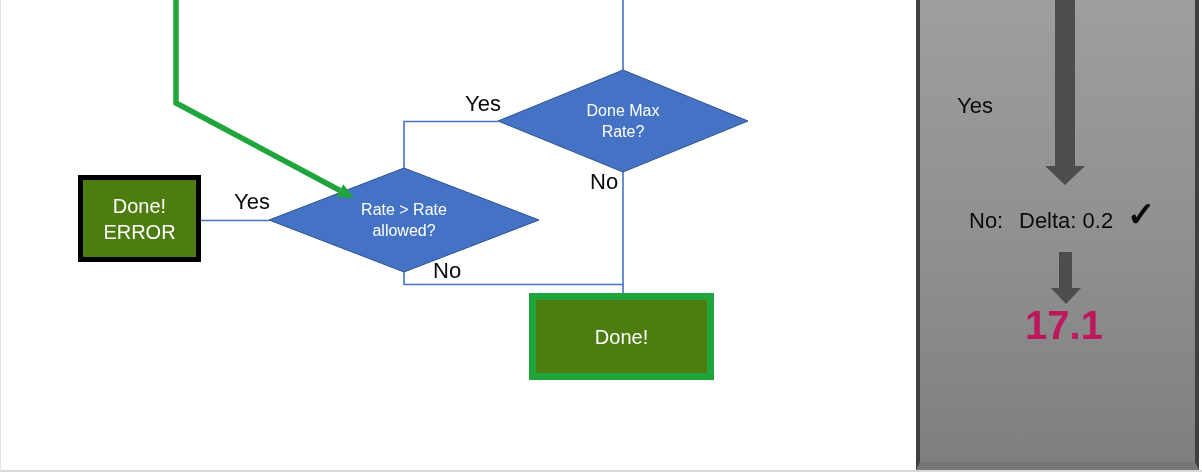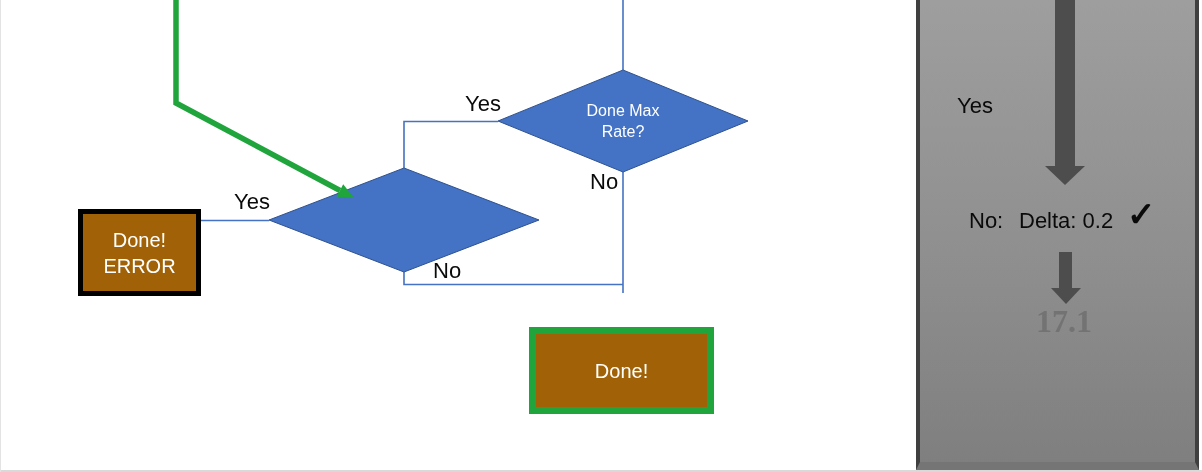--- a/index.html
+++ b/index.html
@@ -26,28 +26,27 @@
   }
   .edge-label{
     position:absolute;
     color:#0a0a0a;
     font-size:22px;line-height:24px;
     z-index:3;
   }
   .box{
     position:absolute;
     box-sizing:border-box;
-    background:#a16207;
+    background:#4d7c0f;
     color:#ffffff;
     display:flex;align-items:center;justify-content:center;
     text-align:center;
     font-size:20px;line-height:26px;
     white-space:pre-line;
     z-index:3;
-    margin-top:34px;
   }
   .box-error{
     left:77px;top:175px;width:123px;height:87px;
     border:5px solid #000000;
   }
   .box-done{
     left:528px;top:293px;width:185px;height:87px;
     border:7px solid #1FA53C;
   }
   .sidebar{
@@ -93,24 +92,23 @@
   .sb-check{
     position:absolute;
     left:1126px;top:194px;
     font-size:34px;font-weight:bold;color:#0a0a0a;
     z-index:4;
   }
   .sb-result{
     position:absolute;
     left:998px;top:303px;width:130px;
     text-align:center;
-    font-size:32px;font-weight:bold;
-    color:#737373;
+    font-size:40px;font-weight:bold;
+    color:#be185d;
     z-index:4;
-    font-family:Liberation Serif, serif;
   }
 </style>
 </head>
 <body>
 
 <div class="canvas">
 
   <svg class="layer" width="1202" height="472" viewBox="0 0 1202 472">
 
     <path d="M622 0 V70" fill="none" stroke="#4472C4" stroke-width="1.6"></path>
@@ -121,20 +119,22 @@
 
     <polygon points="497,121 622,70 747,121 622,172" fill="#4472C4" stroke="#2F528F" stroke-width="1"></polygon>
     <polygon points="268,220 403,168 538,220 403,272" fill="#4472C4" stroke="#2F528F" stroke-width="1"></polygon>
 
     <path d="M175 0 L175 103 L339 190.5" fill="none" stroke="#1FA53C" stroke-width="5.5"></path>
     <polygon points="353,198 335.6,196.7 342.2,184.3" fill="#1FA53C"></polygon>
   </svg>
 
   <div class="node-label" style="left:542px;top:100px;width:160px;">Done Max
 Rate?</div>
+  <div class="node-label" style="left:323px;top:199px;width:160px;">Rate &gt; Rate
+allowed?</div>
 
   <div class="edge-label" style="left:464px;top:92px;">Yes</div>
   <div class="edge-label" style="left:589px;top:170px;">No</div>
   <div class="edge-label" style="left:233px;top:190px;">Yes</div>
   <div class="edge-label" style="left:432px;top:259px;">No</div>
 
   <div class="box box-error">Done!
 ERROR</div>
   <div class="box box-done">Done!</div>
 

